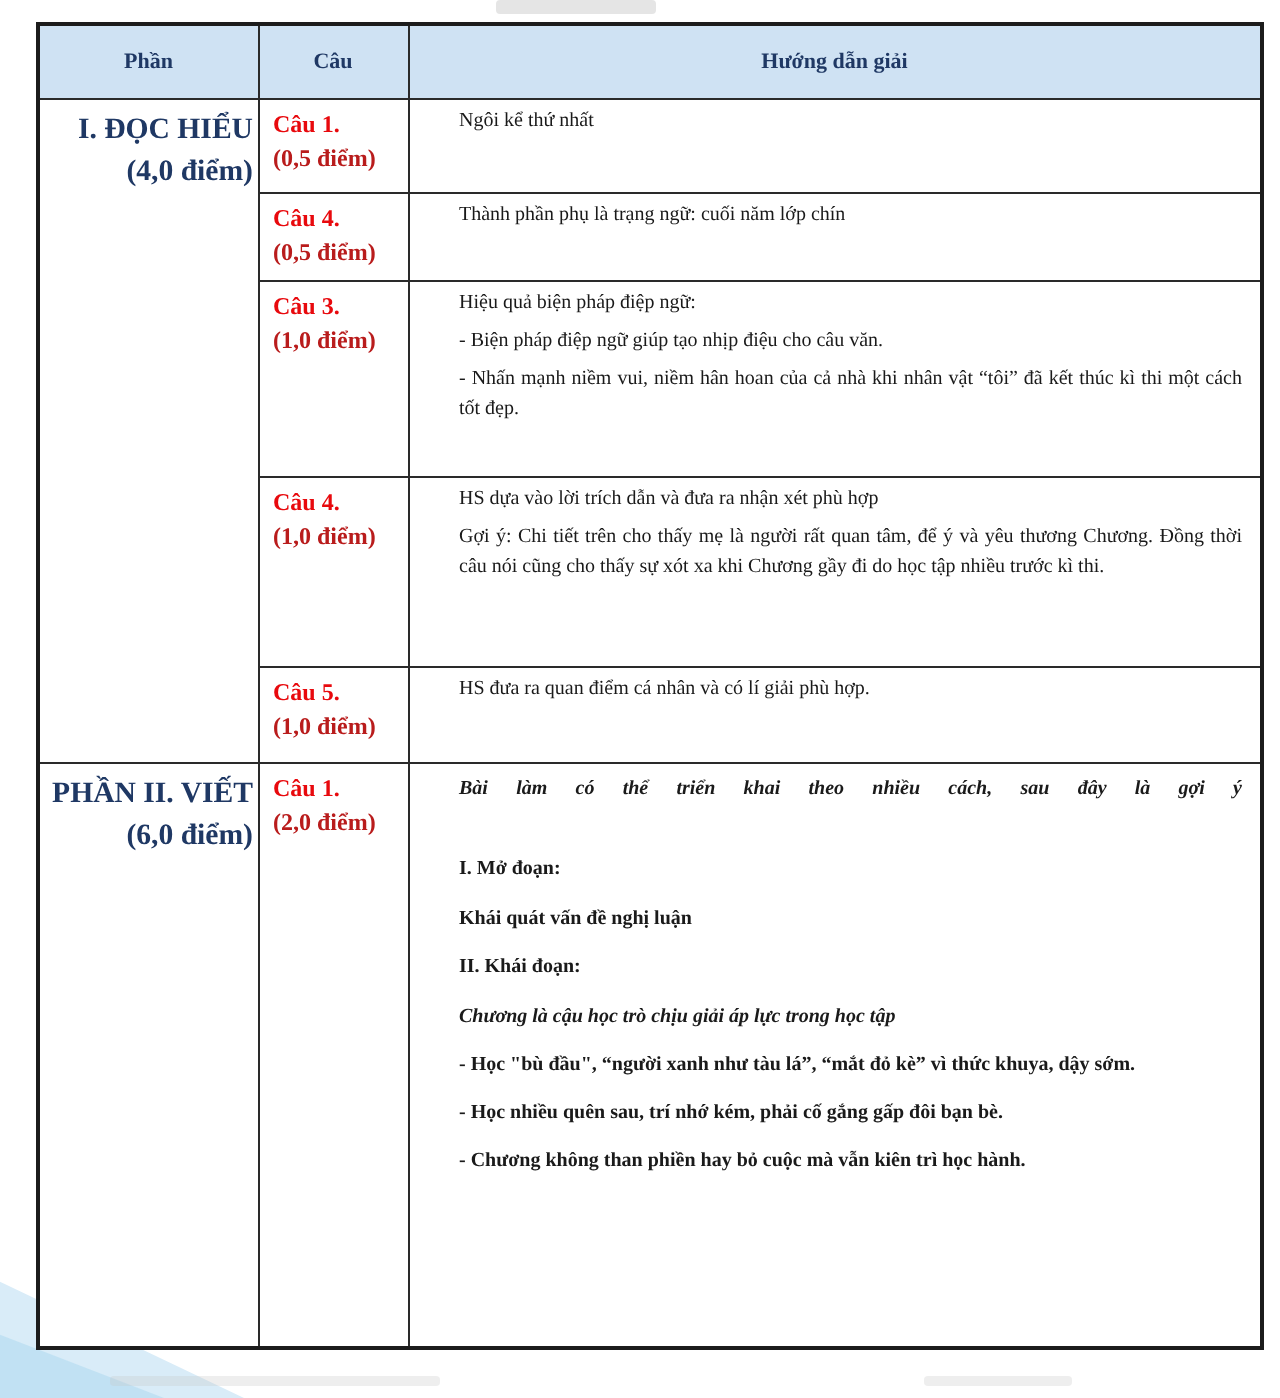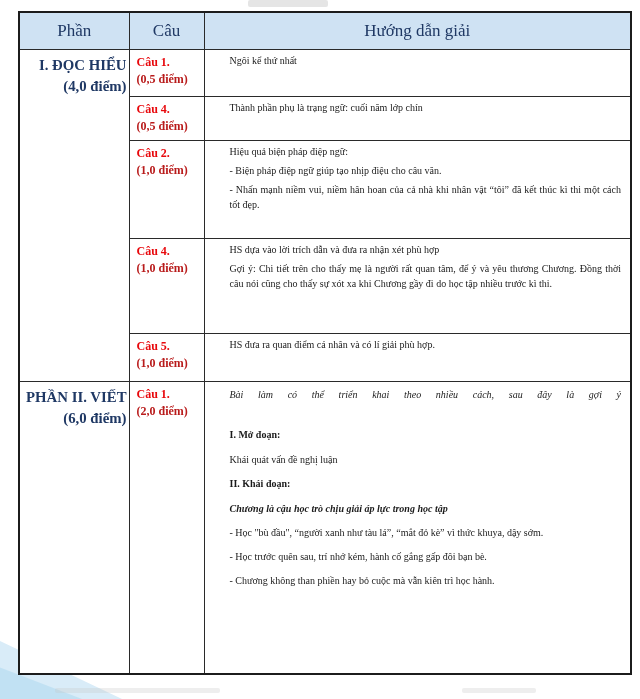--- a/index.html
+++ b/index.html
@@ -36,22 +36,22 @@
   }
   .answer-table th, .answer-table td {
     border:1px solid #2a2a2a;
     vertical-align:top;
     overflow:hidden;
   }
   .answer-table { border:2px solid #1c1c1c; }
   .answer-table thead th {
     background:#cfe2f3;
     color:#1f3864;
-    font-weight:normal;
-    font-size:17px;
+    font-weight:bold;
+    font-size:11px;
     height:32px;
     text-align:center;
     vertical-align:middle;
     padding:2px 4px;
   }
   
   .row-s0-r0 { height:47px; }
   .row-s0-r1 { height:44px; }
   .row-s0-r2 { height:98px; }
   .row-s0-r3 { height:95px;margin-top:36px; }
@@ -85,21 +85,21 @@
   .guide-cell p.p-justify       { text-align:justify; }
   .guide-cell p.p-bold          { font-weight:bold; }
   .guide-cell p.p-bold-italic   { font-weight:bold; font-style:italic; }
   .guide-cell p.p-italic-spread {
     font-style:italic;
     text-align:justify;
     text-align-last:justify;
   }
   
   .row-s1-r0 td.guide-cell { padding-top:5px; }
-  .row-s1-r0 .guide-cell p { margin-bottom:9px; }
+  .row-s1-r0 .guide-cell p { margin-bottom:9px;font-weight:bold; }
   .row-s1-r0 .guide-cell p.p-italic-spread { margin-bottom:25px; }
   .row-s1-r0 .guide-cell p.p-bold { margin-bottom:10px; }
 </style>
 </head>
 <body>
 
 <div class="tri-a"></div>
 <div class="tri-b"></div>
 <div class="smudge sm-1"></div>
 <div class="smudge sm-2"></div>
@@ -136,21 +136,21 @@
         <td class="cau-cell">
           <div class="cau-label">Câu 4.</div>
           <div class="cau-points">(0,5 điểm)</div>
         </td>
         <td class="guide-cell">
           <p class="p-normal">Thành phần phụ là trạng ngữ: cuối năm lớp chín</p>
         </td>
       </tr>
       <tr class="row-s0-r2">
         <td class="cau-cell">
-          <div class="cau-label">Câu 2.</div>
+          <div class="cau-label">Câu 3.</div>
           <div class="cau-points">(1,0 điểm)</div>
         </td>
         <td class="guide-cell">
           <p class="p-normal">Hiệu quả biện pháp điệp ngữ:</p>
           <p class="p-normal">- Biện pháp điệp ngữ giúp tạo nhịp điệu cho câu văn.</p>
           <p class="p-justify">- Nhấn mạnh niềm vui, niềm hân hoan của cả nhà khi nhân vật “tôi” đã kết thúc kì thi một cách tốt đẹp.</p>
         </td>
       </tr>
       <tr class="row-s0-r3">
         <td class="cau-cell">
@@ -180,18 +180,18 @@
           <div class="cau-label">Câu 1.</div>
           <div class="cau-points">(2,0 điểm)</div>
         </td>
         <td class="guide-cell">
           <p class="p-italic-spread">Bài làm có thể triển khai theo nhiều cách, sau đây là gợi ý</p>
           <p class="p-bold">I. Mở đoạn:</p>
           <p class="p-normal">Khái quát vấn đề nghị luận</p>
           <p class="p-bold">II. Khái đoạn:</p>
           <p class="p-bold-italic">Chương là cậu học trò chịu giải áp lực trong học tập</p>
           <p class="p-justify">- Học "bù đầu", “người xanh như tàu lá”, “mắt đỏ kè” vì thức khuya, dậy sớm.</p>
-          <p class="p-normal">- Học trước quên sau, trí nhớ kém, hành cố gắng gấp đôi bạn bè.</p>
+          <p class="p-normal">- Học nhiều quên sau, trí nhớ kém, phải cố gắng gấp đôi bạn bè.</p>
           <p class="p-normal">- Chương không than phiền hay bỏ cuộc mà vẫn kiên trì học hành.</p>
         </td>
       </tr>
     </tbody>
 </table>
 
 </body></html>

